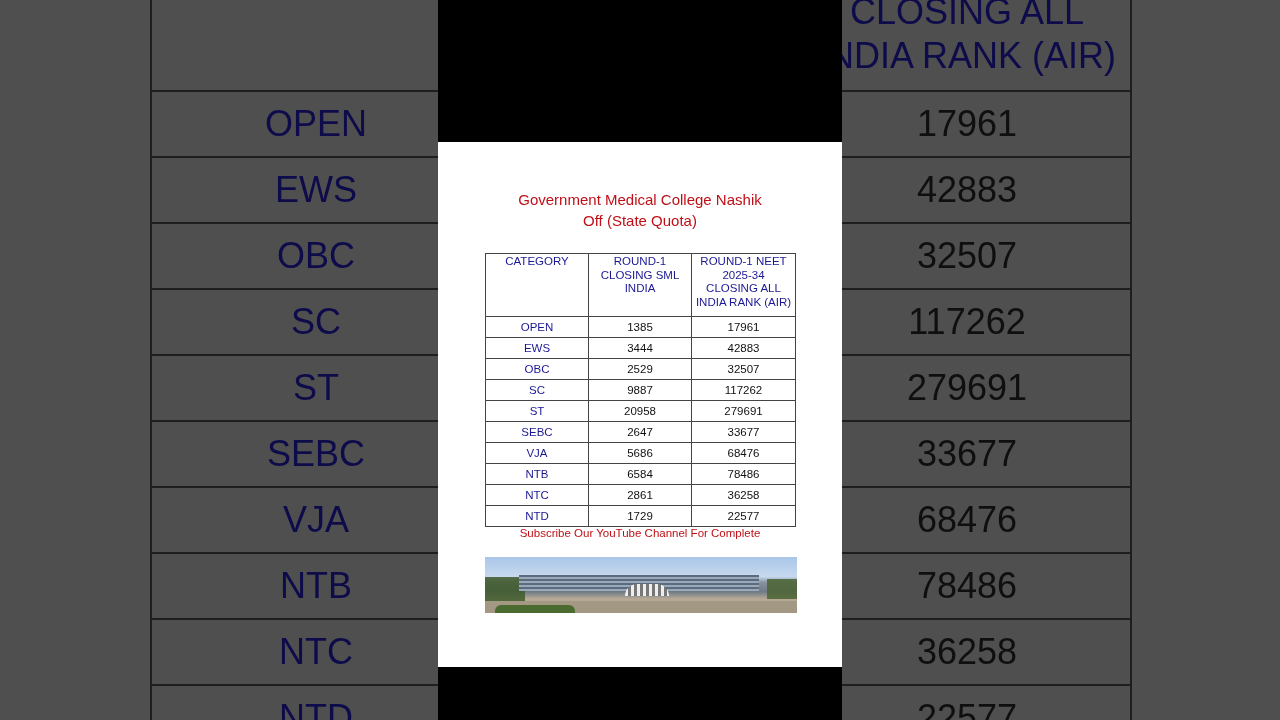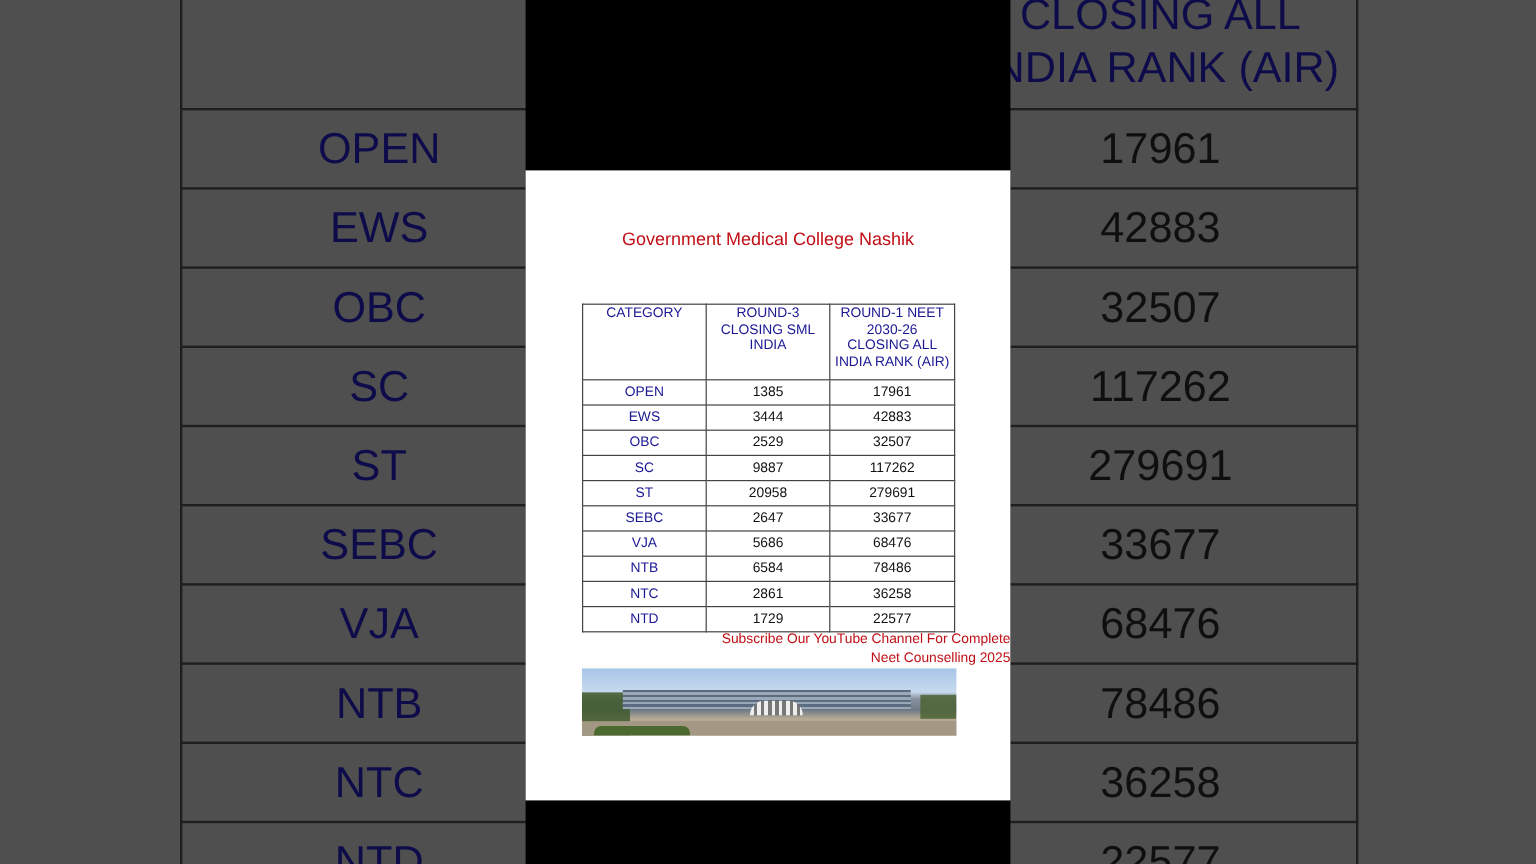--- a/index.html
+++ b/index.html
@@ -48,21 +48,21 @@
     font-size: 11.5px;
   }
   table.cutoff th {
     color: #1b1894; font-weight: normal; vertical-align: top;
     height: 61px; line-height: 13.5px; padding-top: 1px;
   }
   table.cutoff td { height: 20px; color: #111; }
   table.cutoff td.cat { color: #1b1894; }
   .footer {
     position: absolute; left: 0; width: 404px; top: 383px;
-    text-align: right; color: #c00f16; font-size: 11.5px; line-height: 16px;
+    text-align: center; color: #c00f16; font-size: 11.5px; line-height: 16px;
   }
   .photo {
     position: absolute; left: 47px; top: 415px; width: 312px; height: 56px; overflow: hidden;
     background: linear-gradient(#a9c6e8 0%, #c7d9ee 35%, #8a94a0 45%, #6f7a86 62%, #b8aa96 75%, #9a8f7c 100%);
   }
   .photo .bldg {
     position: absolute; left: 34px; top: 18px; width: 240px; height: 16px;
     background: repeating-linear-gradient(#5b6c80 0 2px, #9aa8b8 2px 4px);
   }
   .photo .dome {
@@ -145,41 +145,42 @@
           <td>22577</td>
         </tr>
   </tbody>
     </table>
 </div>
 
 <div class="frame">
   <div class="card">
     <div class="title">
       <div>Government Medical College Nashik</div>
+      <div>Off (State Quota)</div>
     </div>
 
     <table class="cutoff">
       <colgroup>
           <col style="width:103px">
           <col style="width:103px">
           <col style="width:104px">
         </colgroup>
       <thead>
         <tr>
           <th>
             <div>CATEGORY</div>
           </th>
           <th>
-            <div>ROUND-3</div>
+            <div>ROUND-1</div>
             <div>CLOSING SML</div>
             <div>INDIA</div>
           </th>
           <th>
             <div>ROUND-1 NEET</div>
-            <div>2030-26</div>
+            <div>2025-34</div>
             <div>CLOSING ALL</div>
             <div>INDIA RANK (AIR)</div>
           </th>
         </tr>
       </thead>
       <tbody>
         <tr>
             <td class="cat">OPEN</td>
             <td>1385</td>
             <td>17961</td>
@@ -227,21 +228,20 @@
         <tr>
             <td class="cat">NTD</td>
             <td>1729</td>
             <td>22577</td>
           </tr>
       </tbody>
     </table>
 
     <div class="footer">
       <div>Subscribe Our YouTube Channel For Complete</div>
-      <div>Neet Counselling 2025</div>
     </div>
 
     <div class="photo" title="Government Medical College Nashik building">
       <div class="trees-l"></div>
       <div class="trees-r"></div>
       <div class="bldg"></div>
       <div class="dome"></div>
       <div class="ground"></div>
       <div class="bush"></div>
     </div>

